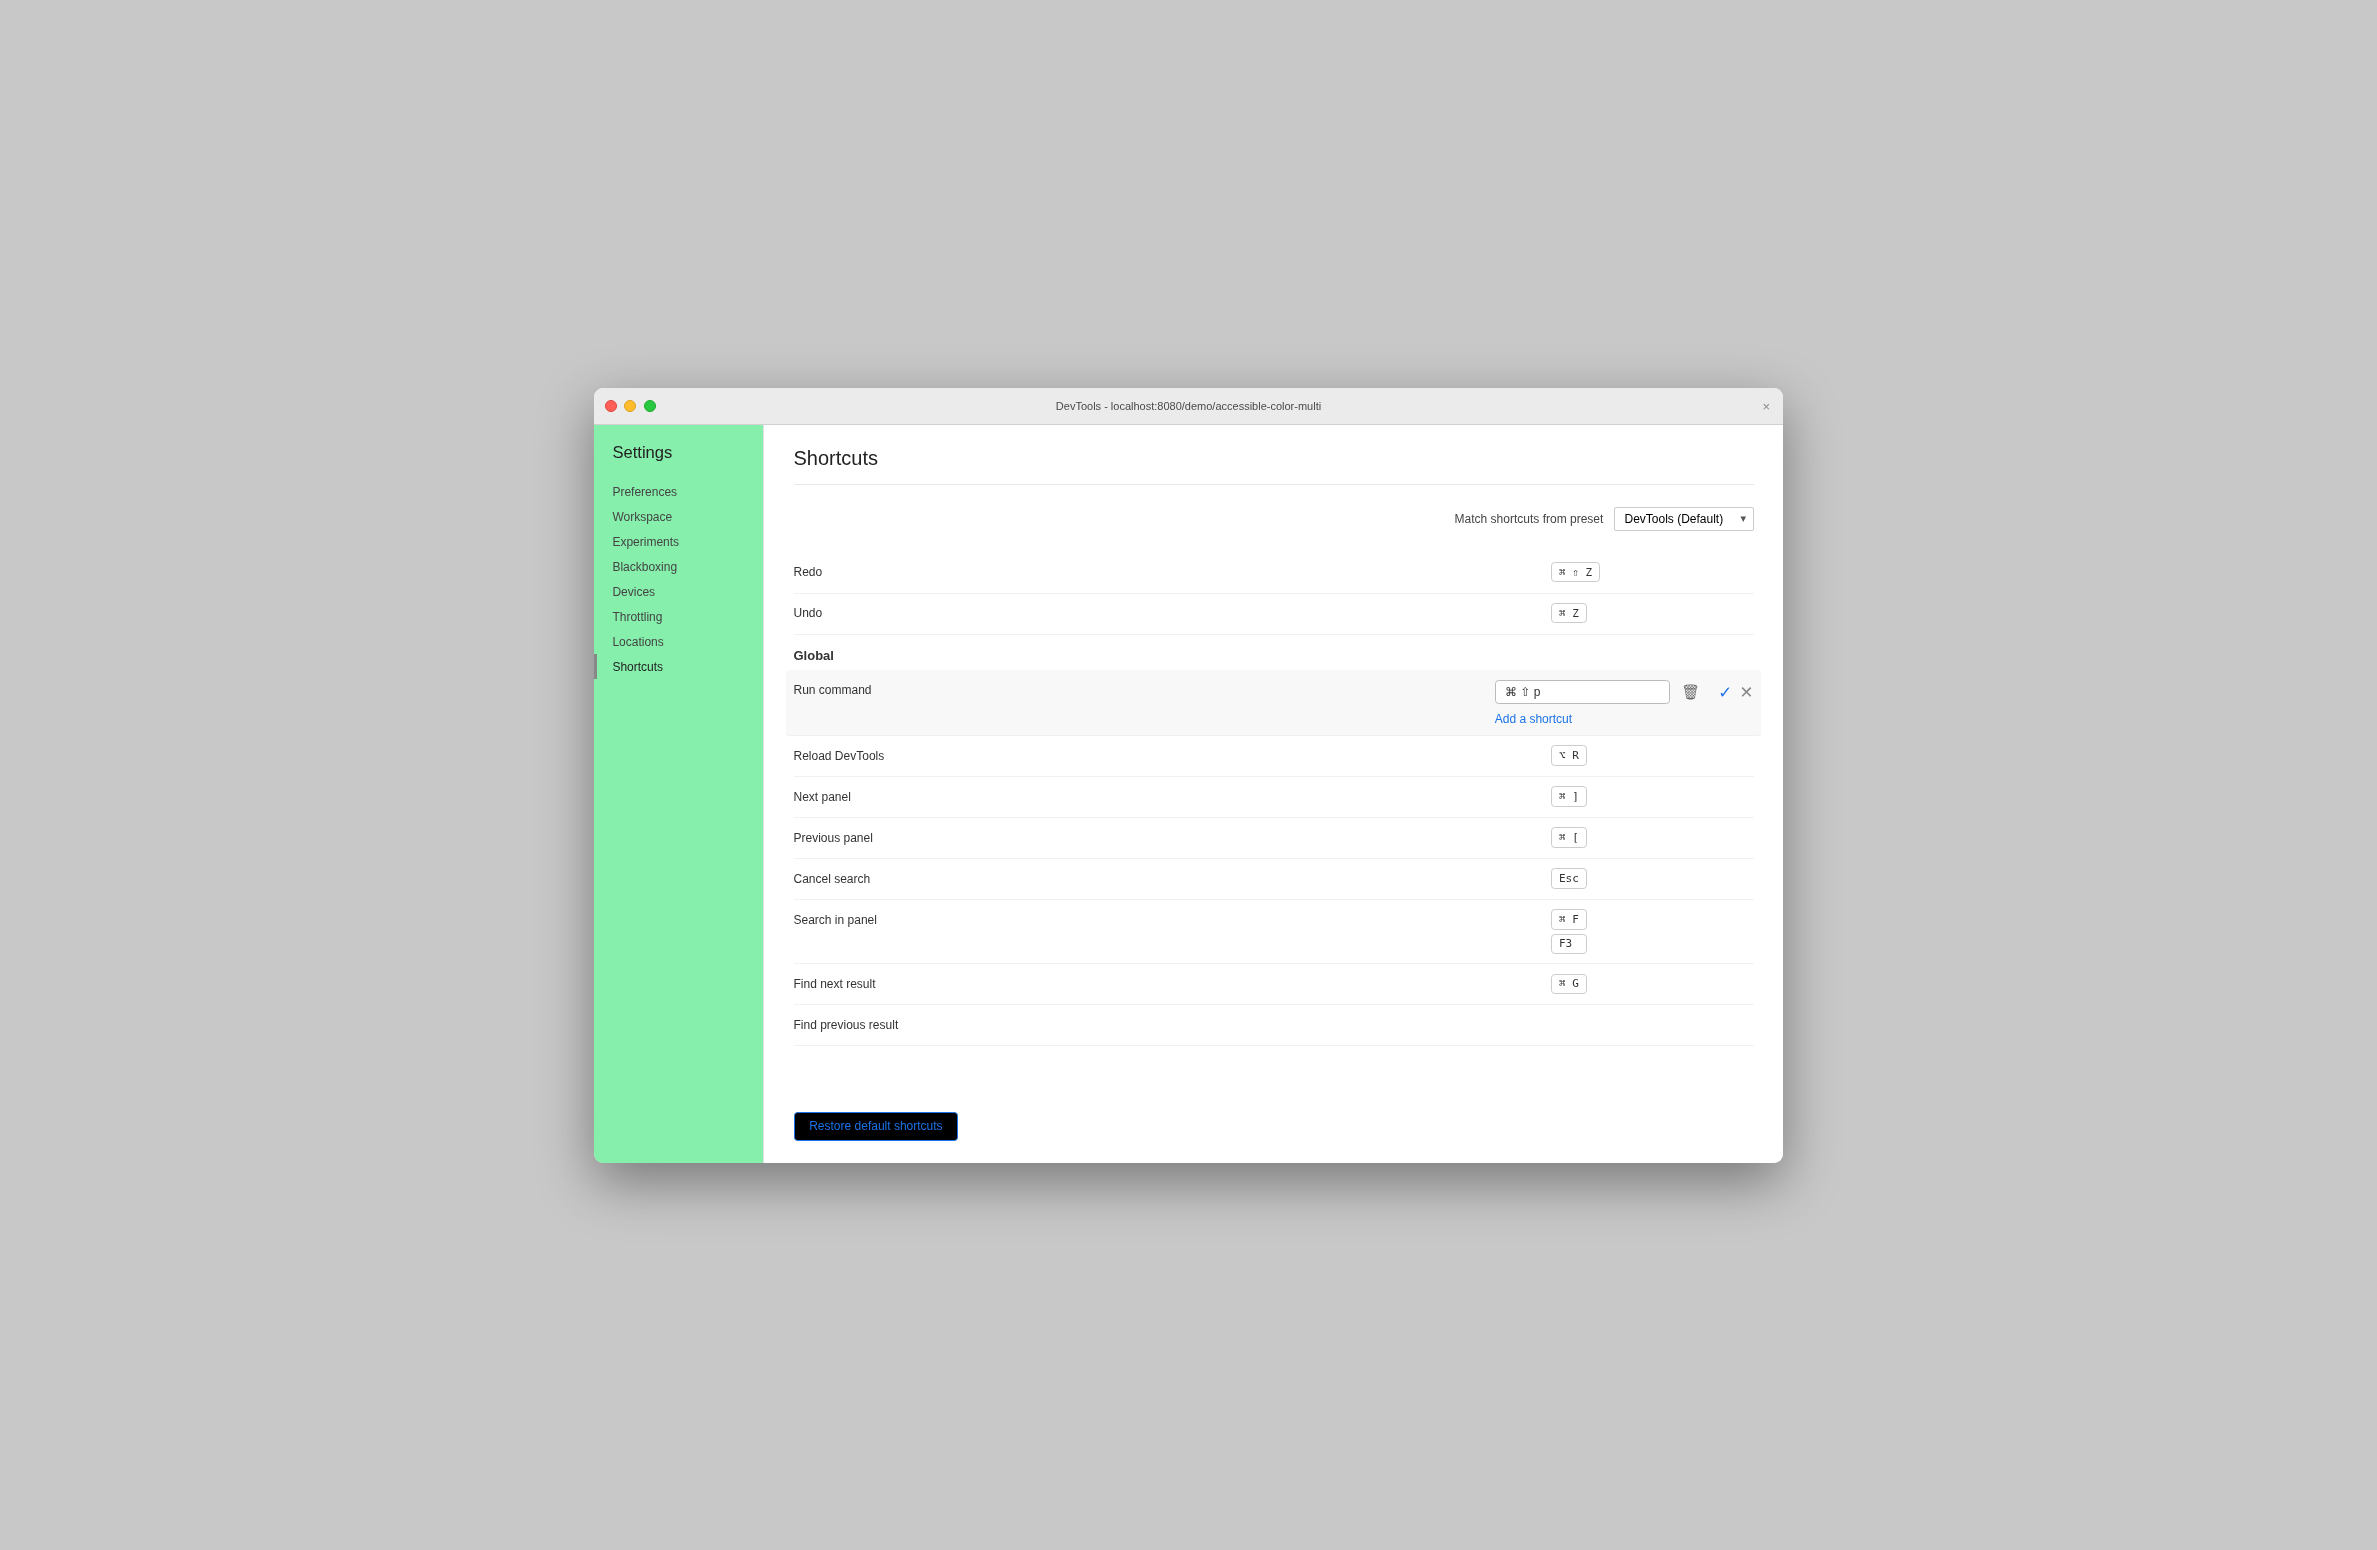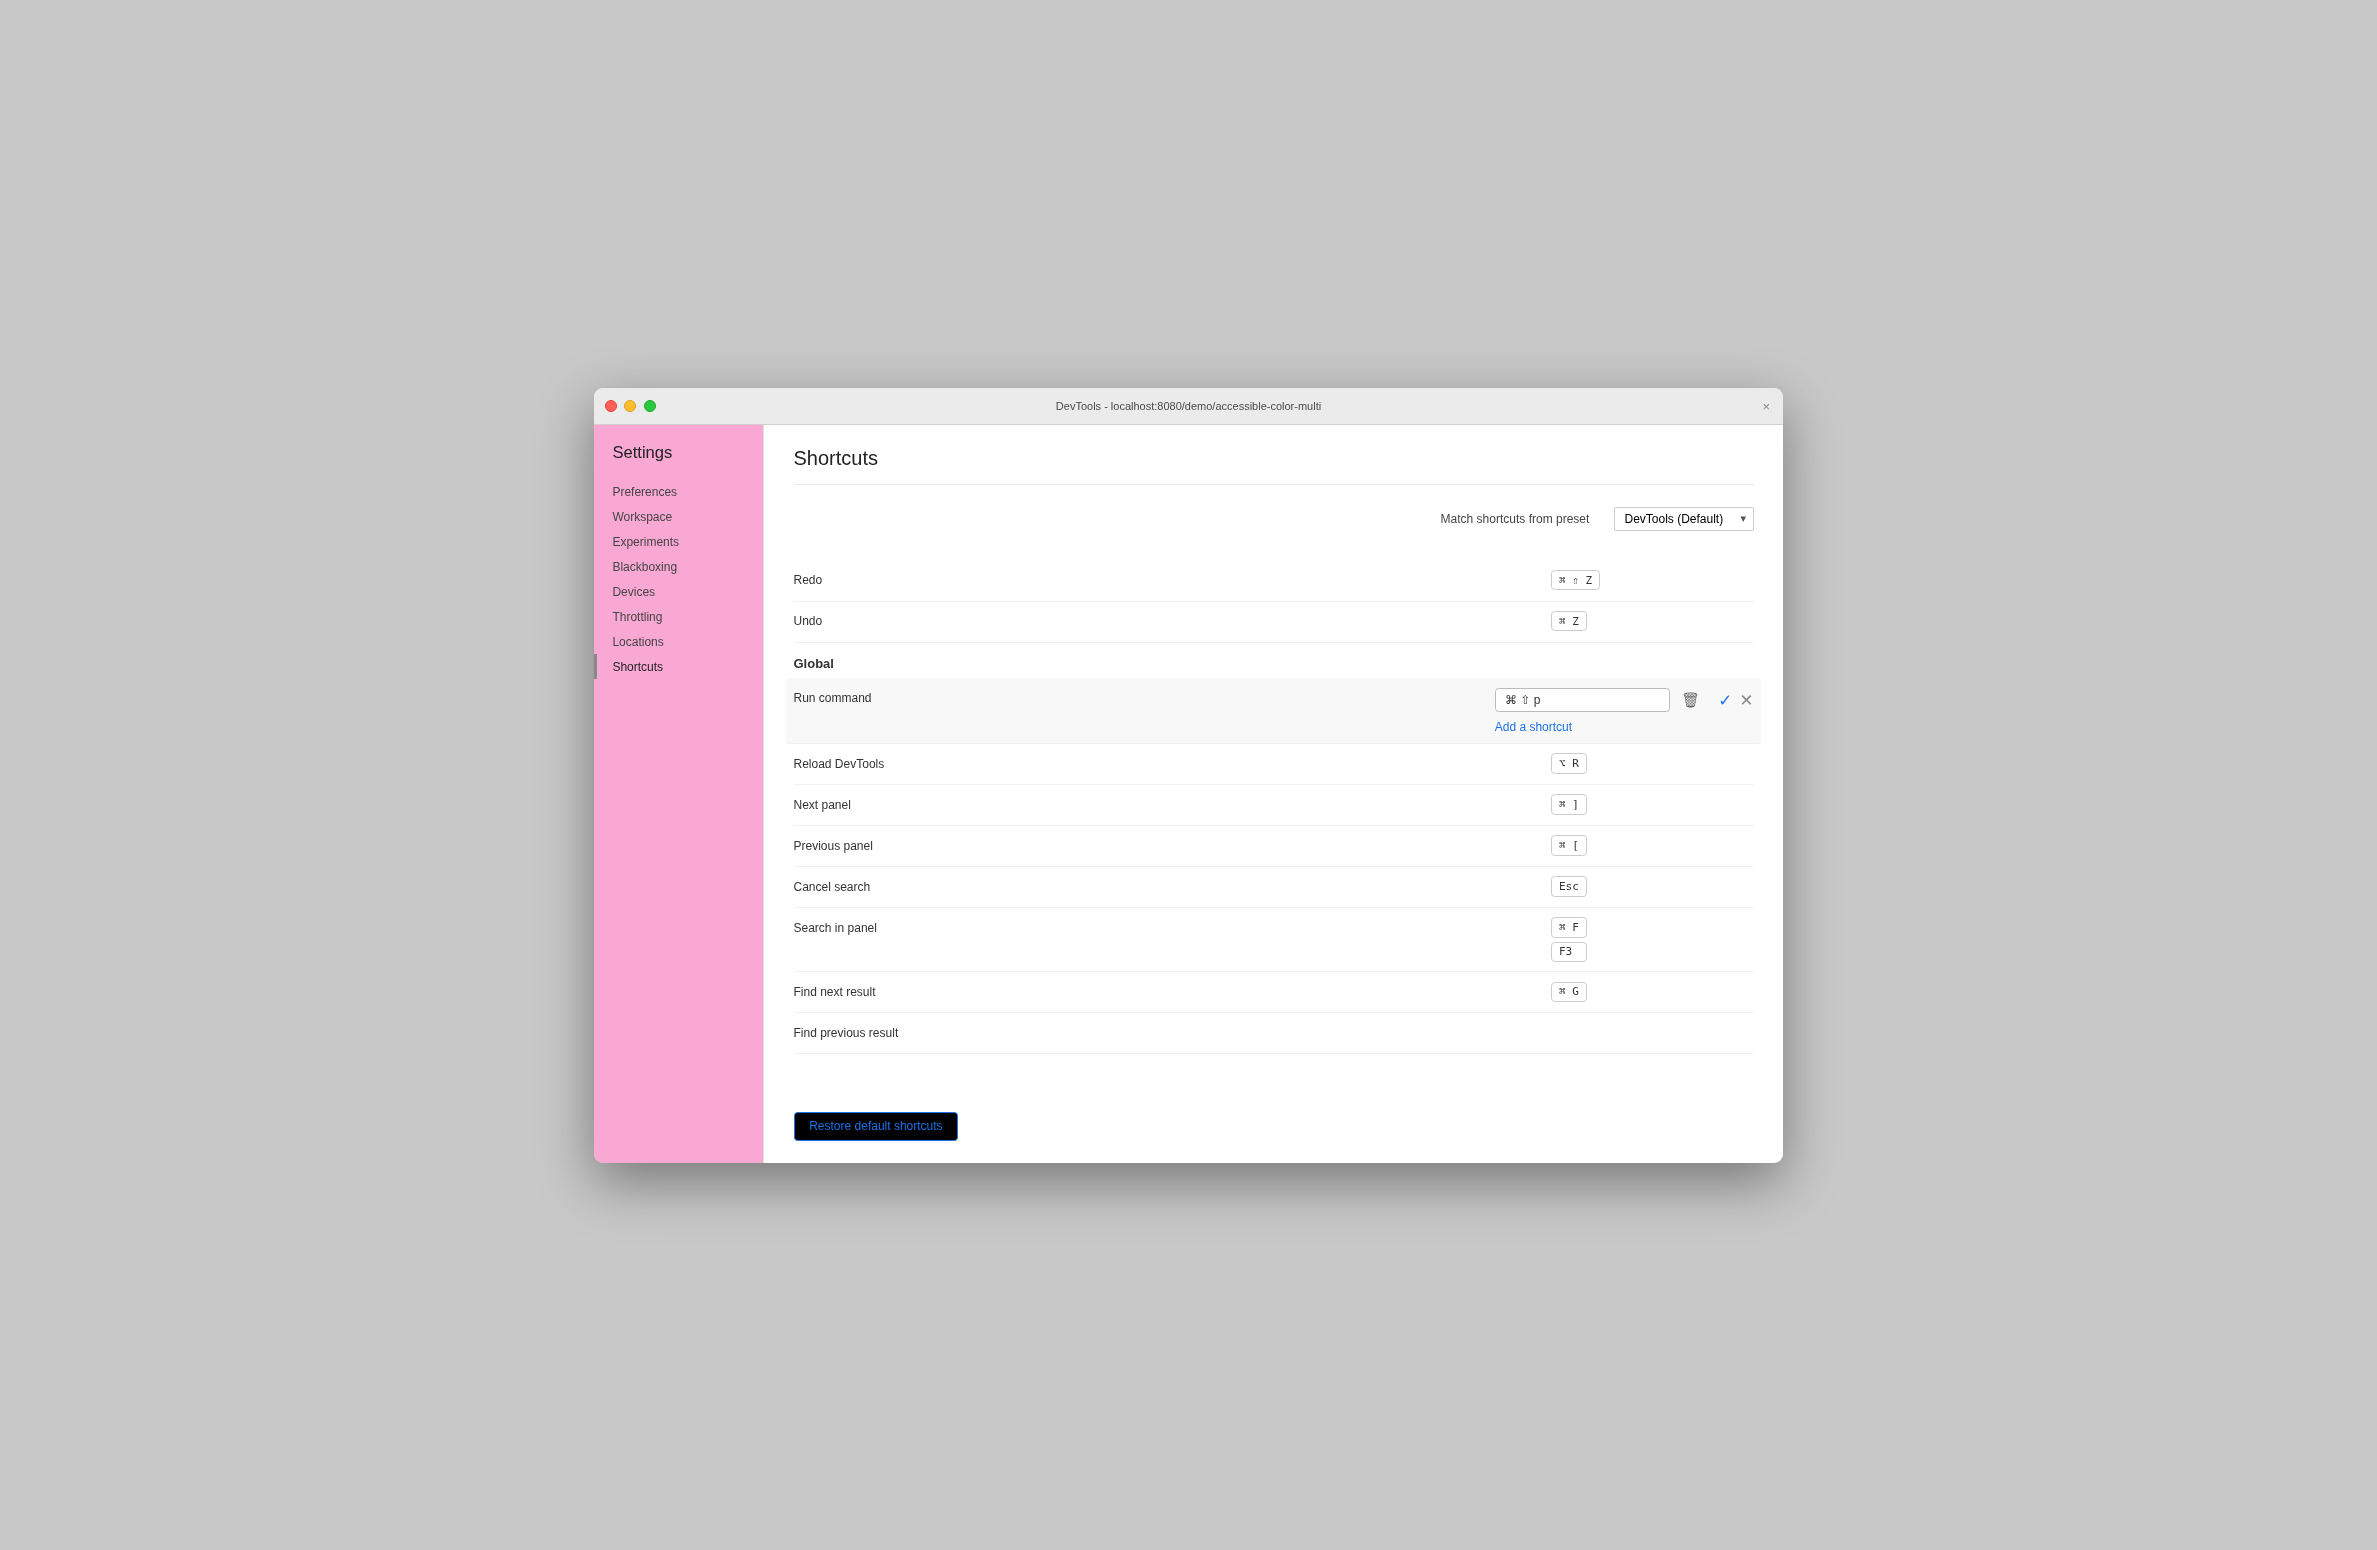--- a/index.html
+++ b/index.html
@@ -70,21 +70,21 @@
     }
 
     .content {
       display: flex;
       flex: 1;
       overflow: hidden;
     }
 
     .sidebar {
       width: 170px;
-      background: #f9a8d4;
+      background: #86efac;
       border-right: 0.9px solid #e0e0e0;
       padding: 18.4px 0;
       flex-shrink: 0;
     }
 
     .sidebar-heading {
       font-size: 16.6px;
       font-weight: 500;
       color: #222;
       padding: 0 18.4px;
@@ -128,22 +128,22 @@
       color: #222;
       margin-bottom: 22px;
       border-bottom: 0.9px solid #e8e8e8;
       padding-bottom: 14.7px;
     }
 
     .preset-row {
       display: flex;
       justify-content: flex-end;
       align-items: center;
-      margin-bottom: 30px;
-      gap: 25px;
+      margin-bottom: 22px;
+      gap: 11px;
     }
 
     .preset-label {
       font-size: 12px;
       color: #444;
     }
 
     .preset-select {
       border: 0.9px solid #ccc;
       border-radius: 2px;

